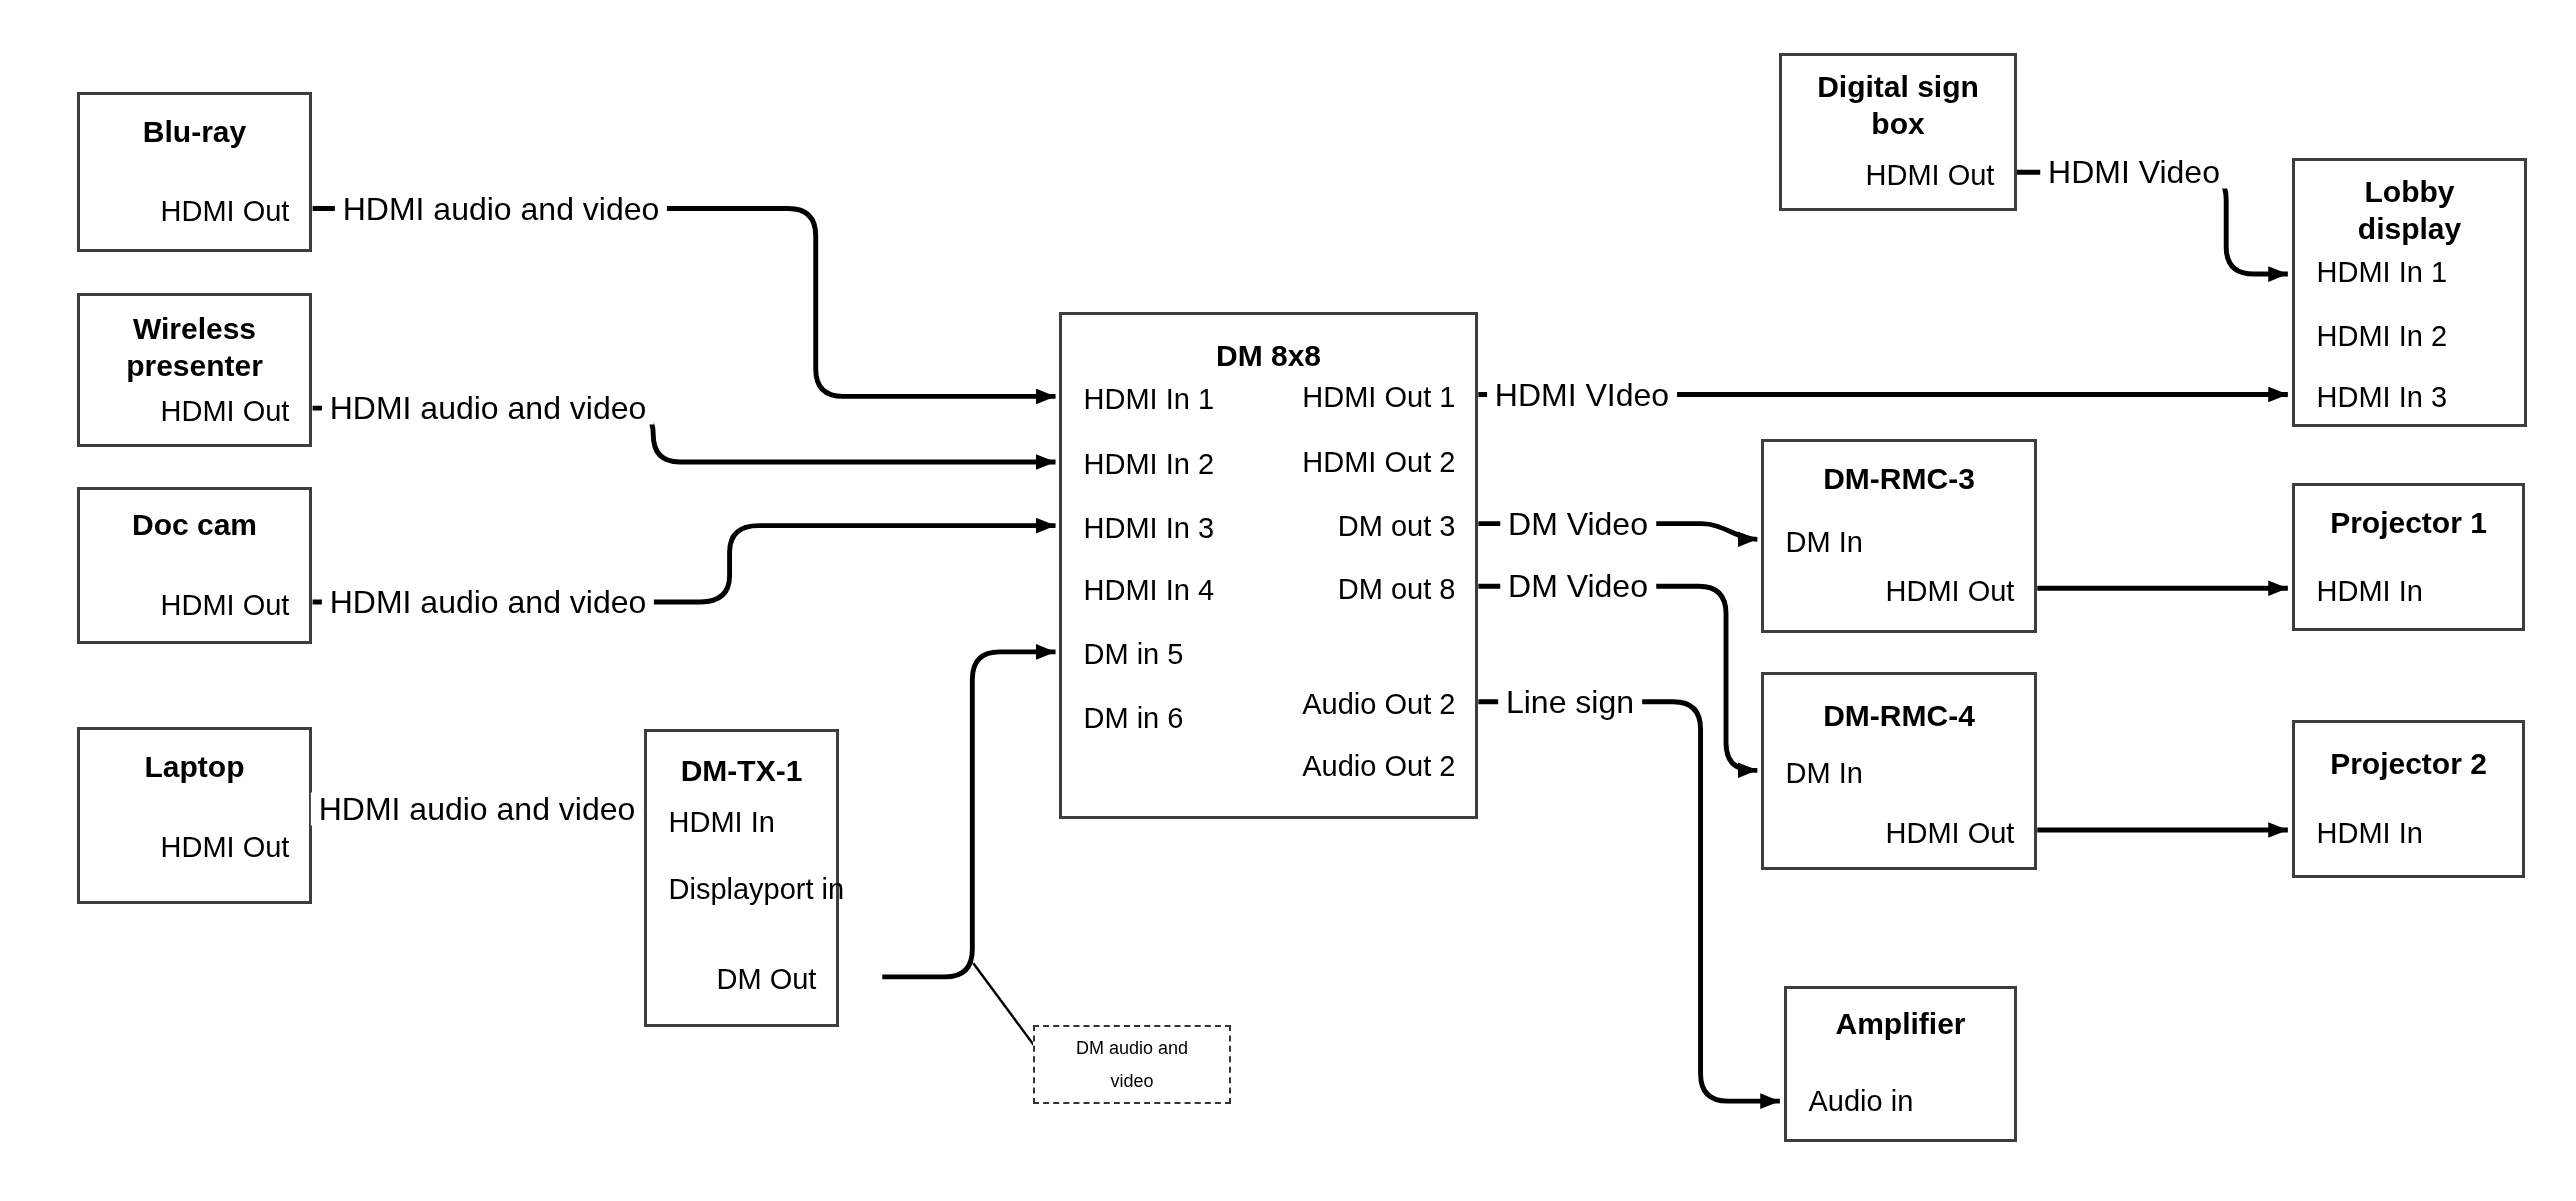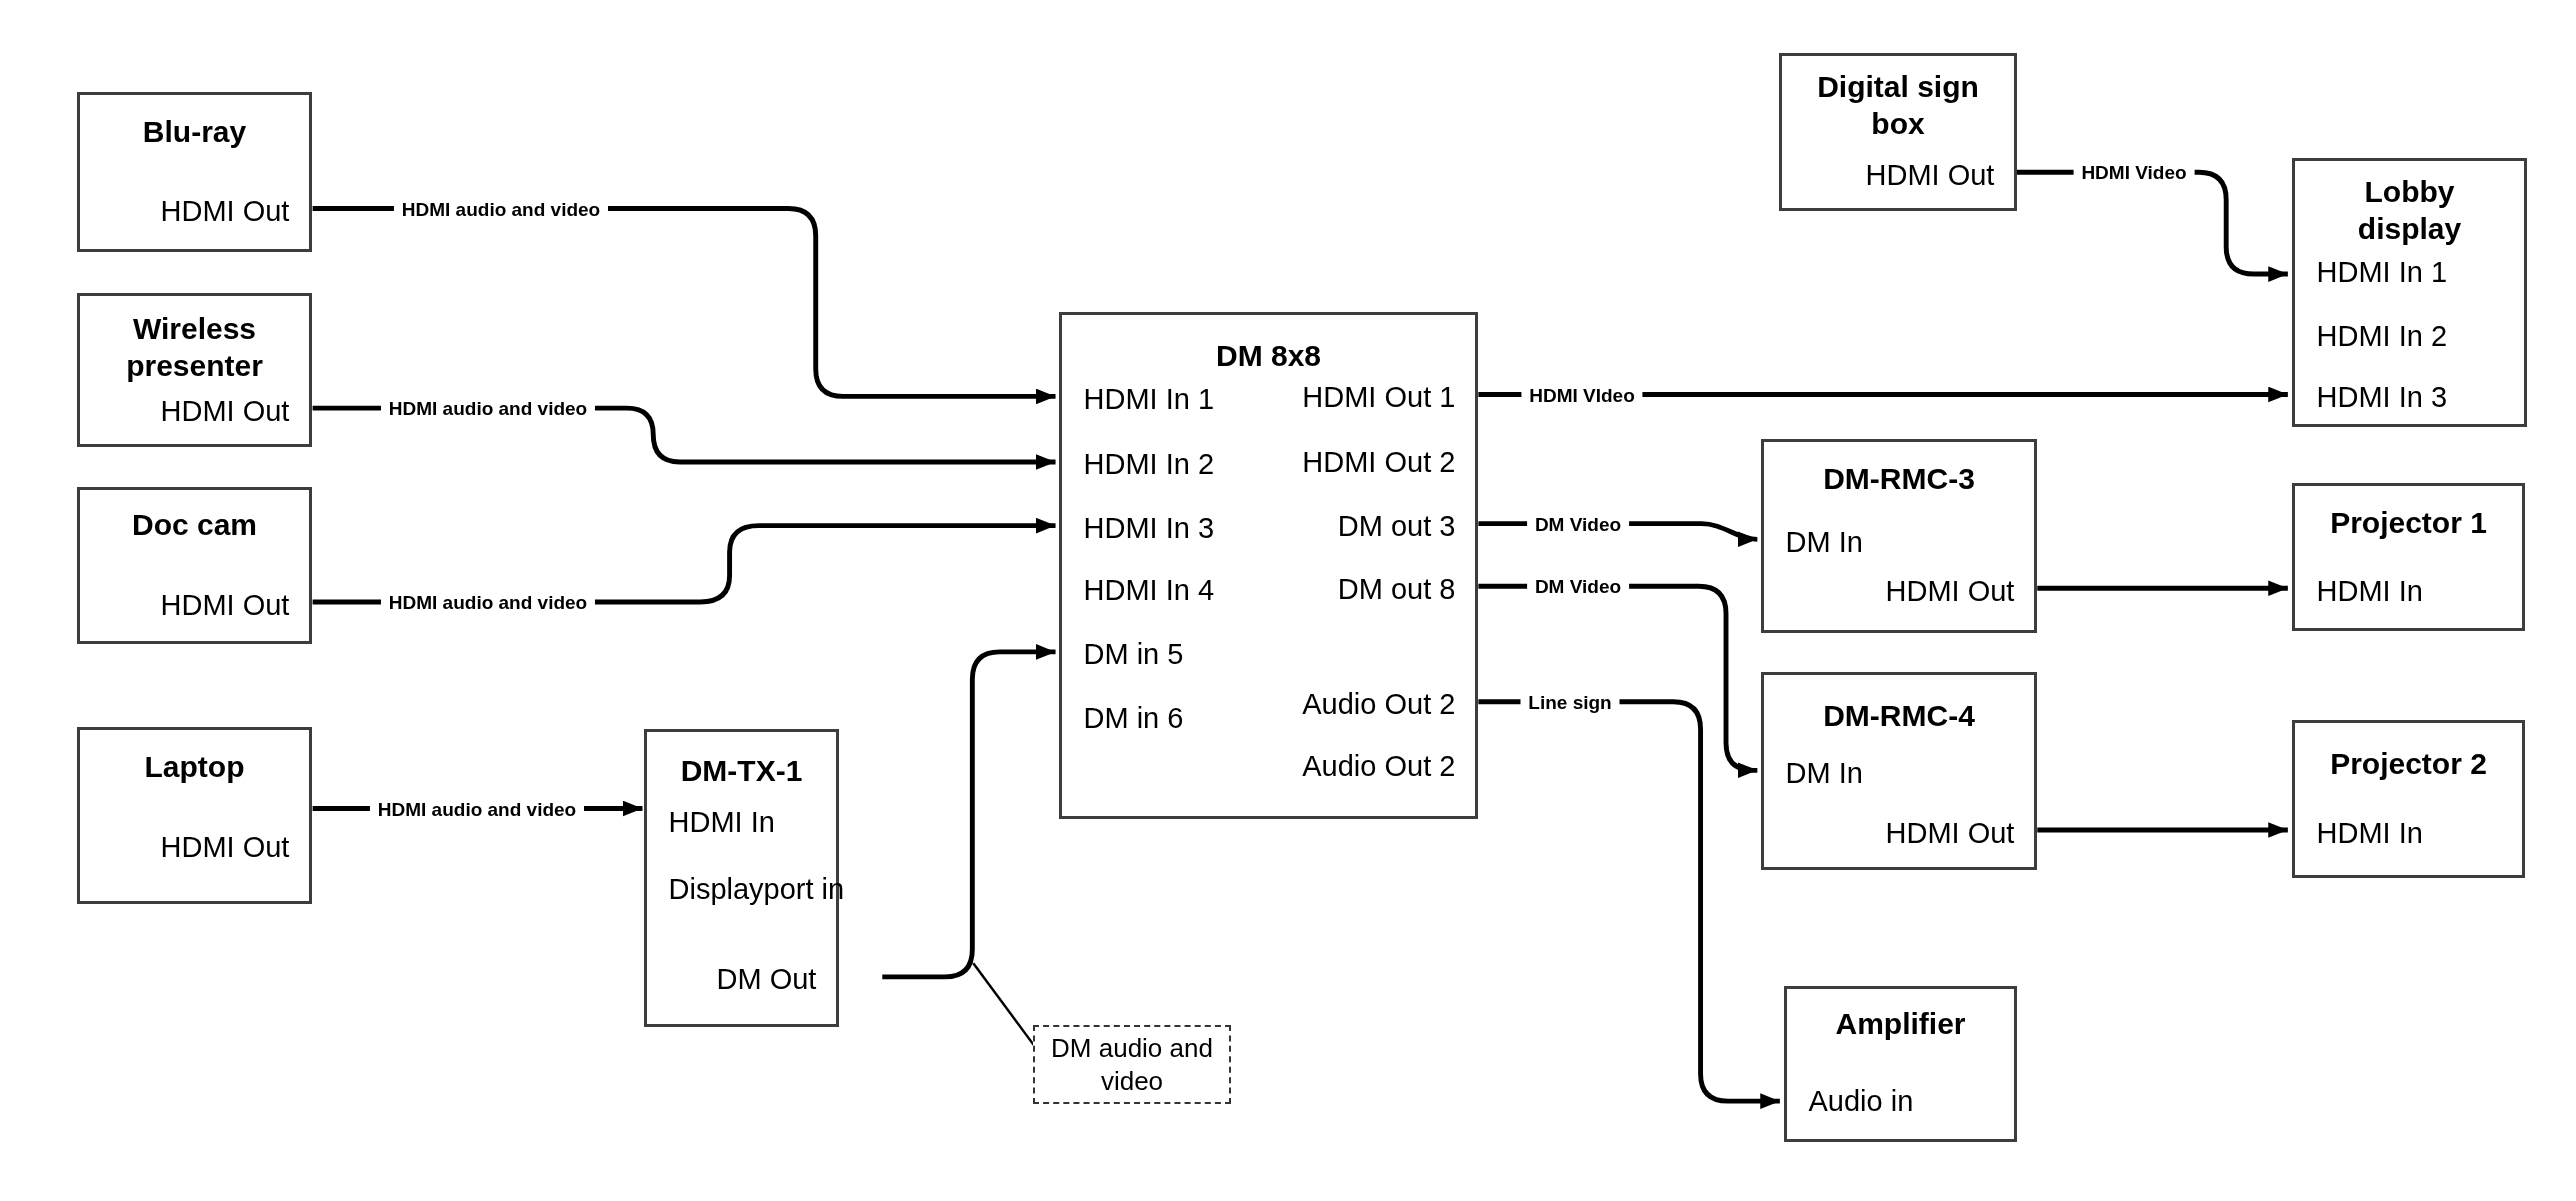--- a/index.html
+++ b/index.html
@@ -34,34 +34,33 @@
     font-size:29px;
     white-space:nowrap;
     text-align:right;
   }
   .port.pl{left:21.5px;}
   .port.pr{right:19.6px;text-align:right;}
   .elabel{
     position:absolute;
     transform:translate(-50%,-50%);
     background:#ffffff;
-    font-size:19px;
+    font-size:32px;
     line-height:33px;
     padding:0 7.8px;
     white-space:nowrap;
     z-index:3;
-    font-weight:bold;
   }
   .note{
     position:absolute;
     border:2px dashed #333333;
     background:#ffffff;
     box-sizing:border-box;
     text-align:center;
-    font-size:26px;
+    font-size:18px;
     line-height:33px;
     padding-top:4.9px;
     z-index:2;
   }
 </style>
 </head>
 <body>
 
 <div id="canvas">
 

